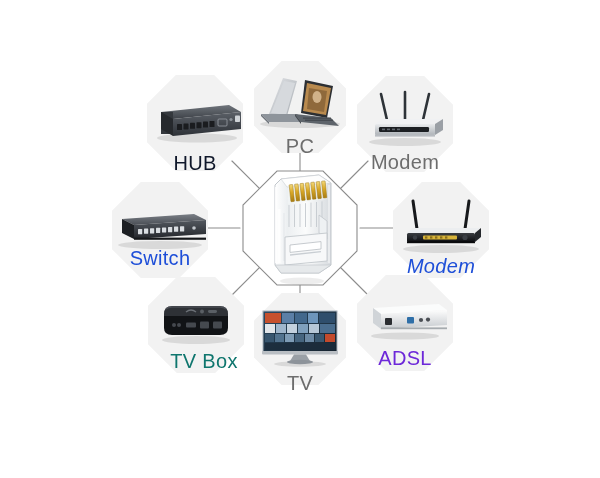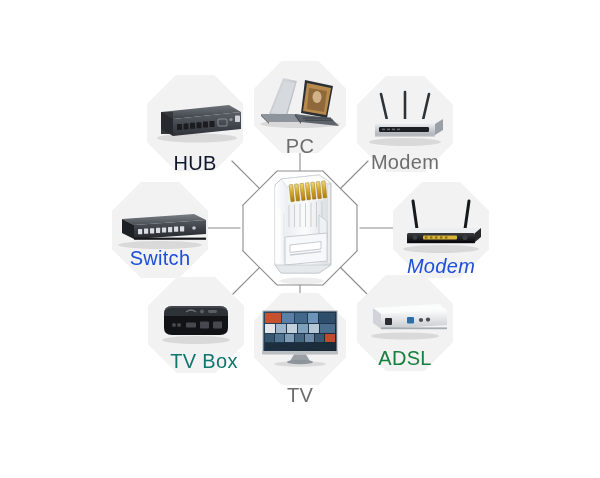--- a/index.html
+++ b/index.html
@@ -270,37 +270,37 @@
         <rect x="53" y="32" width="9" height="8" fill="#6c8aa5"></rect>
         <rect x="63" y="32" width="9" height="8" fill="#39576f"></rect>
         <rect x="73" y="32" width="10" height="8" fill="#c34a2c"></rect>
 
         <rect x="13" y="41" width="70" height="7" fill="#1c2d3c" opacity=".85"></rect>
       </g>
       <rect x="10" y="49" width="76" height="3.6" rx="1" fill="#b9bec3"></rect>
       <polygon points="42,52.6 54,52.6 58,59 38,59" fill="#9aa0a6"></polygon>
       <ellipse cx="48" cy="60" rx="13" ry="2.2" fill="#8d939a"></ellipse>
     </svg>
-    <div class="node-label" style="left: 300px; top: 373px; color: rgb(109, 109, 109); margin-top: 12px;">TV</div>
+    <div class="node-label" style="left: 300px; top: 373px; color: rgb(109, 109, 109);">TV</div>
   </div>
 
   <div class="node">
     <div class="node-oct" style="left: 405px; top: 323px; width: 96px; height: 96px; background: rgb(242, 242, 242);"></div>
     <svg class="node-art" style="left:405px;top:318px;" width="100" height="52" viewBox="0 0 100 52">
       <ellipse cx="50" cy="44" rx="34" ry="3.6" fill="#000" opacity=".10"></ellipse>
       <polygon points="18,16 84,12 92,18 26,22" fill="#fbfcfc"></polygon>
       <polygon points="26,22 92,18 92,33 26,37" fill="url(#gWhiteBox)"></polygon>
       <polygon points="18,16 26,22 26,37 18,31" fill="#d0d4d8"></polygon>
       <rect x="30" y="26" width="7" height="7" rx="1" fill="#2b2e32"></rect>
       <rect x="52" y="25" width="7" height="6.4" rx="1" fill="#2f6fa8"></rect>
       <circle cx="66" cy="28" r="2.1" fill="#4a4e54"></circle>
       <circle cx="73" cy="27.6" r="2.1" fill="#4a4e54"></circle>
       <rect x="26" y="35.4" width="66" height="1.8" fill="#a6abaf"></rect>
     </svg>
-    <div class="node-label" style="left: 405px; top: 348px; color: #15803d;">ADSL</div>
+    <div class="node-label" style="left: 405px; top: 348px; color: #6d28d9;">ADSL</div>
   </div>
 
   <div class="node">
     <svg class="node-art" style="left:300px;top:228px;" width="86" height="118" viewBox="0 0 86 118">
 
       <ellipse cx="45" cy="112" rx="22" ry="3.6" fill="#000" opacity=".07"></ellipse>
 
       <path d="M24,10 L62,6 L74,14 L74,96 L62,104 L24,104 L18,96 L18,16 Z" fill="url(#gRJBody)" stroke="#c2c7cc" stroke-width="1"></path>
 
       <polygon points="24,10 62,6 74,14 30,18" fill="#ffffff" opacity=".95" stroke="#cfd3d7" stroke-width=".7"></polygon>

